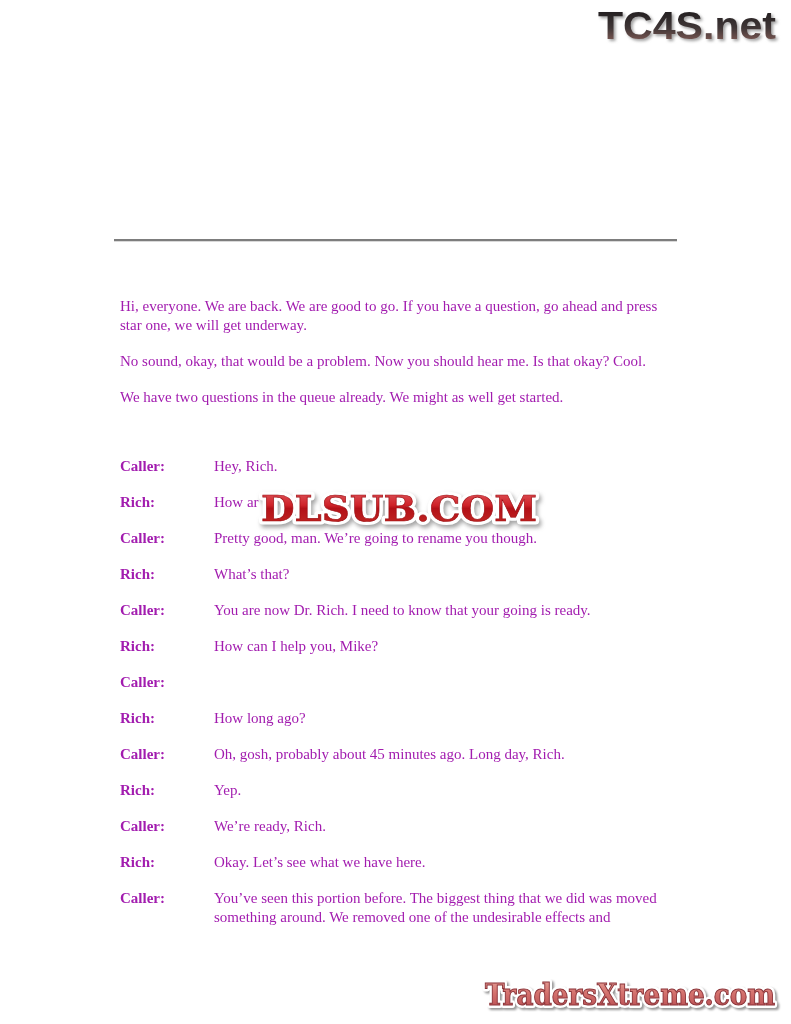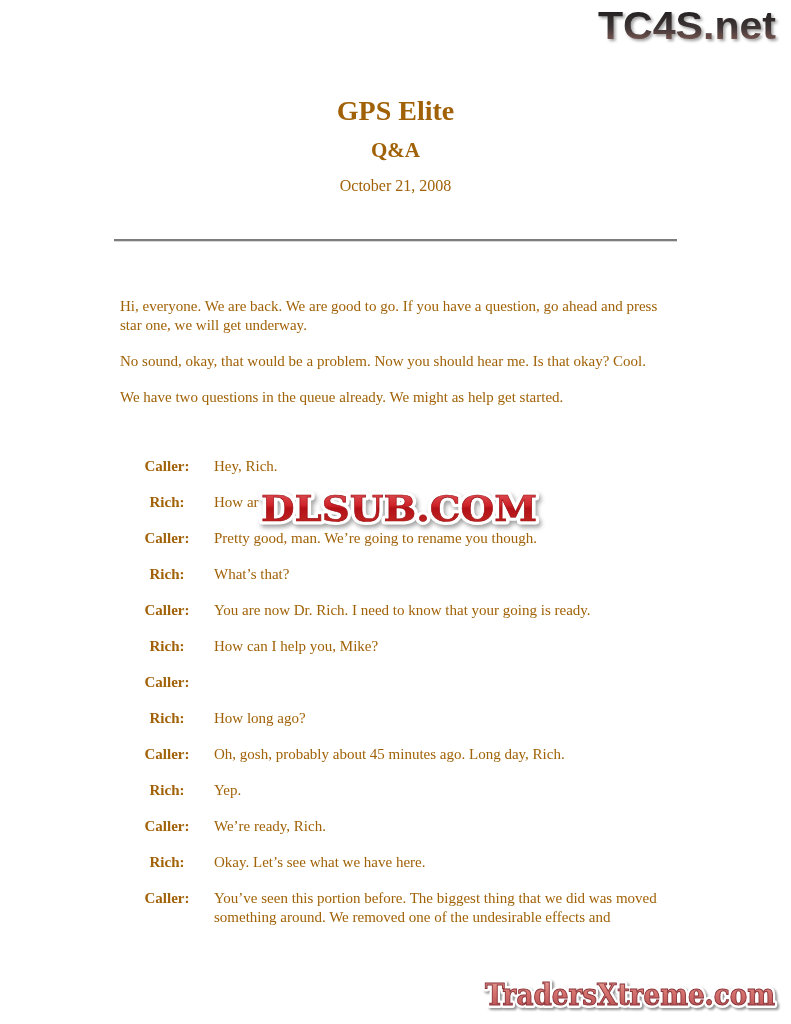--- a/index.html
+++ b/index.html
@@ -1,18 +1,18 @@
 <!DOCTYPE html>
 <html><head>
 <meta charset="utf-8">
 <style>
   html,body{margin:0;padding:0;background:#ffffff;}
   .page{
     position:relative;width:791px;height:1024px;background:#ffffff;
-    font-family:"Liberation Serif",serif;color:#a16207;overflow:hidden;
+    font-family:"Liberation Serif",serif;color:#a21caf;overflow:hidden;
   }
   
   .logo-top{
     position:absolute;top:4px;right:11px;
     filter:drop-shadow(2px 2px 1.5px rgba(130,130,130,0.75));
   }
   
   .title-block{position:absolute;top:94px;left:0;width:100%;text-align:center;}
   .title-block h1{margin:0;font-size:28px;line-height:34px;font-weight:bold;}
   .title-block h2{margin:9px 0 0 0;font-size:21px;line-height:27px;font-weight:bold;}
@@ -23,21 +23,21 @@
     background:#7d7d7d;border-bottom:1px solid #d9d9d9;
   }
   
   .content{
     position:absolute;top:297px;left:120px;width:561px;
     font-size:15px;line-height:19px;
   }
   .content p{margin:0 0 17px 0;}
   .dialogue{margin-top:50px;}
   .drow{display:flex;margin-bottom:17px;}
-  .speaker{flex:0 0 94px;width:94px;font-weight:bold;text-align:center;}
+  .speaker{flex:0 0 94px;width:94px;font-weight:bold;}
   .dtext{flex:1;}
   
   .watermark{
     position:absolute;left:254px;top:483px;
     filter:drop-shadow(2px 3px 2px rgba(90,90,90,0.55));
   }
   
   .logo-bottom{
     position:absolute;right:9px;top:974px;
     filter:drop-shadow(2px 2px 1px rgba(80,80,80,0.6));
@@ -52,32 +52,27 @@
     <defs>
       <linearGradient id="g-top" x1="0" y1="0" x2="0" y2="1">
         <stop offset="0" stop-color="#181618"></stop>
         <stop offset="0.55" stop-color="#403737"></stop>
         <stop offset="1" stop-color="#95655e"></stop>
       </linearGradient>
     </defs>
     <text x="93" y="35" text-anchor="middle" font-family="'Liberation Sans',sans-serif" font-size="38" font-weight="bold" textLength="178" lengthAdjust="spacingAndGlyphs" fill="url(#g-top)">TC4S.net</text>
   </svg>
 
-  <div class="title-block">
-    <h1>GPS Elite</h1>
-    <h2>Q&amp;A</h2>
-    <div class="date">October 21, 2008</div>
-  </div>
 
   <div class="divider"></div>
 
   <div class="content">
     <p>Hi, everyone. We are back. We are good to go. If you have a question, go ahead and press star one, we will get underway.</p>
     <p>No sound, okay, that would be a problem. Now you should hear me. Is that okay? Cool.</p>
-    <p>We have two questions in the queue already. We might as help get started.</p>
+    <p>We have two questions in the queue already. We might as well get started.</p>
 
     <div class="dialogue">
       <div class="drow">
         <span class="speaker">Caller:</span>
         <span class="dtext">Hey, Rich.</span>
       </div>
       <div class="drow">
         <span class="speaker">Rich:</span>
         <span class="dtext">How ar</span>
       </div>

